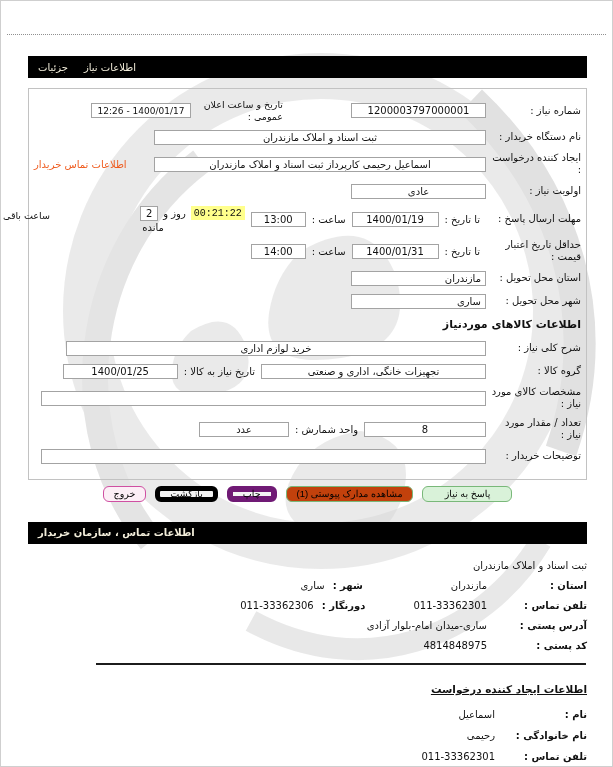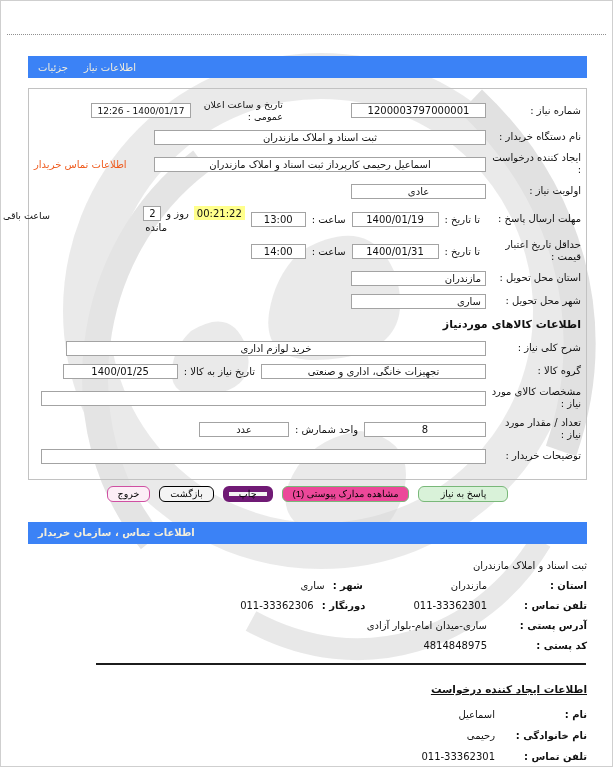--- a/index.html
+++ b/index.html
@@ -5,56 +5,56 @@
   html,body{margin:0;padding:0;background:#ffffff;}
   .page{
     width:613px;height:767px;position:relative;background:#fff;overflow:hidden;
     border:1px solid #cfcfcf;box-sizing:border-box;
     font-family:"DejaVu Sans",sans-serif;direction:rtl;color:#111;
   }
   .watermark{position:absolute;top:0;left:0;width:613px;height:767px;z-index:0;pointer-events:none;}
   .dotted{position:absolute;top:33px;left:6px;right:6px;border-top:1px dotted #909090;z-index:1;}
   .content{position:absolute;top:55px;left:27px;width:559px;z-index:2;}
   .bar{
-    background:#3b82f6;height:22px;display:flex;align-items:center;gap:16px;
+    background:#000000;height:22px;display:flex;align-items:center;gap:16px;
     padding:0 10px;color:#f3eedb;font-size:10px;direction:ltr;box-sizing:border-box;
   }
   .bar .tab{cursor:pointer;white-space:nowrap;}
   .bar2{margin-top:20px;font-weight:bold;}
   .form-box{border:1px solid #c2c2c2;background:transparent;margin-top:10px;padding:10px 5px 8px 5px;box-sizing:border-box;}
   .frow{display:flex;align-items:center;margin-bottom:6px;position:relative;min-height:17px;}
   .lbl{width:95px;min-width:95px;font-size:10px;line-height:1.25;padding-left:5px;box-sizing:border-box;}
   .mlbl{font-size:10px;margin:0 6px;white-space:nowrap;}
   .inp{
     border:1px solid #a3a3a3;height:15px;background:#fff;font-size:10px;
     display:flex;align-items:center;justify-content:center;box-sizing:border-box;white-space:nowrap;
   }
   .w135{width:135px}.w332{width:332px}.w100{width:100px;font-size:9px}
   .w87{width:87px}.w55{width:55px}.w225{width:225px}.w115{width:115px}
   .w420{width:420px}.w445{width:445px}.w122{width:122px}.w90{width:90px}
   .alignr{justify-content:flex-start;padding-right:4px;}
   .announce{width:92px;min-width:92px;margin-right:68px;font-size:9.5px;}
   .link{margin-right:auto;color:#ef5b1e;font-size:10px;cursor:pointer;white-space:nowrap;}
   .cd{display:flex;flex-direction:column;margin-right:6px;}
   .cd-line{display:flex;align-items:center;gap:5px;}
-  .cd-time{background:#ffff8c;font-size:10px;padding:0 3px;height:14px;display:flex;align-items:center;direction:ltr;}
+  .cd-time{background:#ffff8c;font-size:10px;padding:0 3px;height:14px;display:flex;align-items:center;direction:ltr;font-family:Liberation Mono, monospace;}
   .cd-mid{font-size:10px;white-space:nowrap;text-align:center;}
   .cd-days{border:1px solid #a3a3a3;width:16px;height:13px;font-size:10px;display:flex;align-items:center;justify-content:center;background:#fff;}
   .cd-suffix{font-size:10px;text-align:left;margin-top:1px;padding-left:2px;}
   .rem-lbl{position:absolute;left:-31px;top:4px;font-size:9.5px;white-space:nowrap;}
   .sec-title{font-weight:bold;font-size:11px;margin:8px 0 9px 0;}
   .btns{display:flex;justify-content:center;gap:9px;margin-top:6px;}
   .btn{
     height:16px;font-size:9.5px;display:flex;align-items:center;justify-content:center;
     padding:0 10px;border-radius:6px;cursor:pointer;white-space:nowrap;box-sizing:border-box;
   }
   .btn-reply{background:#d9f2d9;border:1px solid #79b879;min-width:90px;}
-  .btn-docs{background:#ec4899;border:1px solid #79b879;}
+  .btn-docs{background:#c2410c;border:1px solid #79b879;}
   .btn-print{background:#f4f4f4;border:6px solid #701a75;min-width:38px;}
-  .btn-back{background:#f4f4f4;border:1px solid #000000;min-width:46px;}
+  .btn-back{background:#f4f4f4;border:5px solid #000000;min-width:46px;}
   .btn-exit{background:#fceef6;border:1px solid #cf4fa2;min-width:40px;}
   .contact{margin-top:16px;}
   .crow{display:flex;align-items:center;margin-bottom:9px;font-size:10px;}
   .clbl{font-weight:bold;width:100px;min-width:100px;padding-left:8px;box-sizing:border-box;}
   .clbl2{font-weight:bold;margin-right:88px;padding-left:8px;}
   .clbl2c{font-weight:bold;margin-right:48px;padding-left:8px;}
   .num{direction:ltr;unicode-bidi:isolate;}
   .sep{border:none;border-top:2px solid #1c1c1c;margin:12px 1px 0 68px;}
   .k-title{font-weight:bold;font-size:10.5px;text-decoration:underline;margin:18px 0 14px 0;}
   .krow{display:flex;align-items:center;margin-bottom:10px;font-size:10px;}

